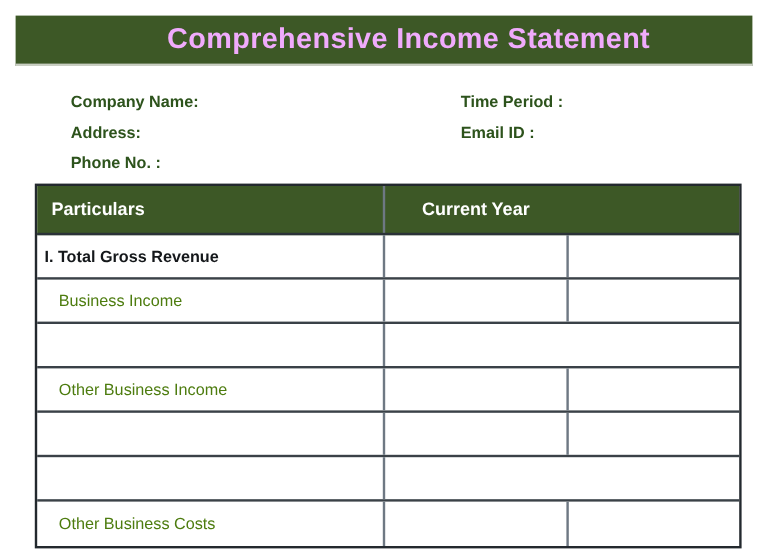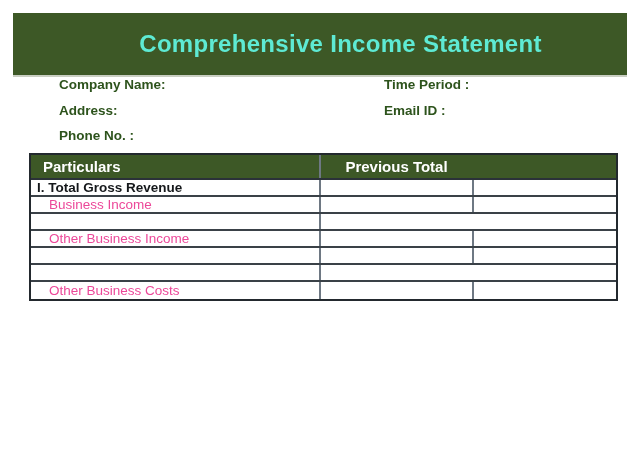--- a/index.html
+++ b/index.html
@@ -16,23 +16,23 @@
     width: 640px;
     height: 458px;
     background: #ffffff;
   }
   
   .banner {
     position: absolute;
     left: 13px;
     top: 13px;
     width: 614px;
-    height: 64px;
+    height: 42px;
     background: var(--green, #3d5826);
-    color: #5eead4;
+    color: #f0abfc;
     display: flex;
     align-items: center;
     justify-content: center;
     font-size: 24px;
     font-weight: bold;
     letter-spacing: 0.3px;
     box-sizing: border-box;
     border-bottom: 2px solid #c9cec2;
     padding-left: 41px;
   }
@@ -64,47 +64,47 @@
     box-sizing: content-box;
     border: 2px solid #23292e;
     background: #ffffff;
   }
   .t-header, .t-row {
     display: grid;
     grid-template-columns: 288px 153px 1fr;
     box-sizing: border-box;
   }
   .t-header {
-    height: 25px;
+    height: 41px;
     background: var(--green, #3d5826);
     border-bottom: 2px solid #2b3238;
   }
   .t-header .cell {
     color: #ffffff;
     font-size: 15px;
     font-weight: bold;
     display: flex;
     align-items: center;
     justify-content: center;
     box-sizing: border-box;
   }
   .t-header .cell.first {
     justify-content: flex-start;
     padding-left: 12px;
   }
   .t-row {
-    height: 17px;
+    height: 37px;
     border-bottom: 2px solid #3a4147;
   }
   .t-row:last-child { border-bottom: none; }
   .t-row .cell {
     display: flex;
     align-items: center;
     font-size: 13.5px;
-    color: #ec4899;
+    color: #4d7c0f;
     box-sizing: border-box;
     overflow: hidden;
     white-space: nowrap;
   }
   .t-row .cell.label { padding-left: 18px; }
   .t-row.bold .cell.label {
     padding-left: 6px;
     font-weight: bold;
     color: #15181b;
   }
@@ -126,21 +126,21 @@
   </div>
 
   <div class="info-col right">
     <div class="info-label">Time Period :</div>
     <div class="info-label">Email ID :</div>
   </div>
 
   <div class="table-wrap">
     <div class="t-header">
       <div class="cell first">Particulars</div>
-      <div class="cell">Previous Total</div>
+      <div class="cell">Current Year</div>
     </div>
     <div id="table-body">
         <div class="t-row bold">
           <div class="cell label">I. Total Gross Revenue</div>
           <div class="cell"></div>
           <div class="cell"></div>
         </div>
         <div class="t-row">
           <div class="cell label">Business Income</div>
           <div class="cell"></div>

